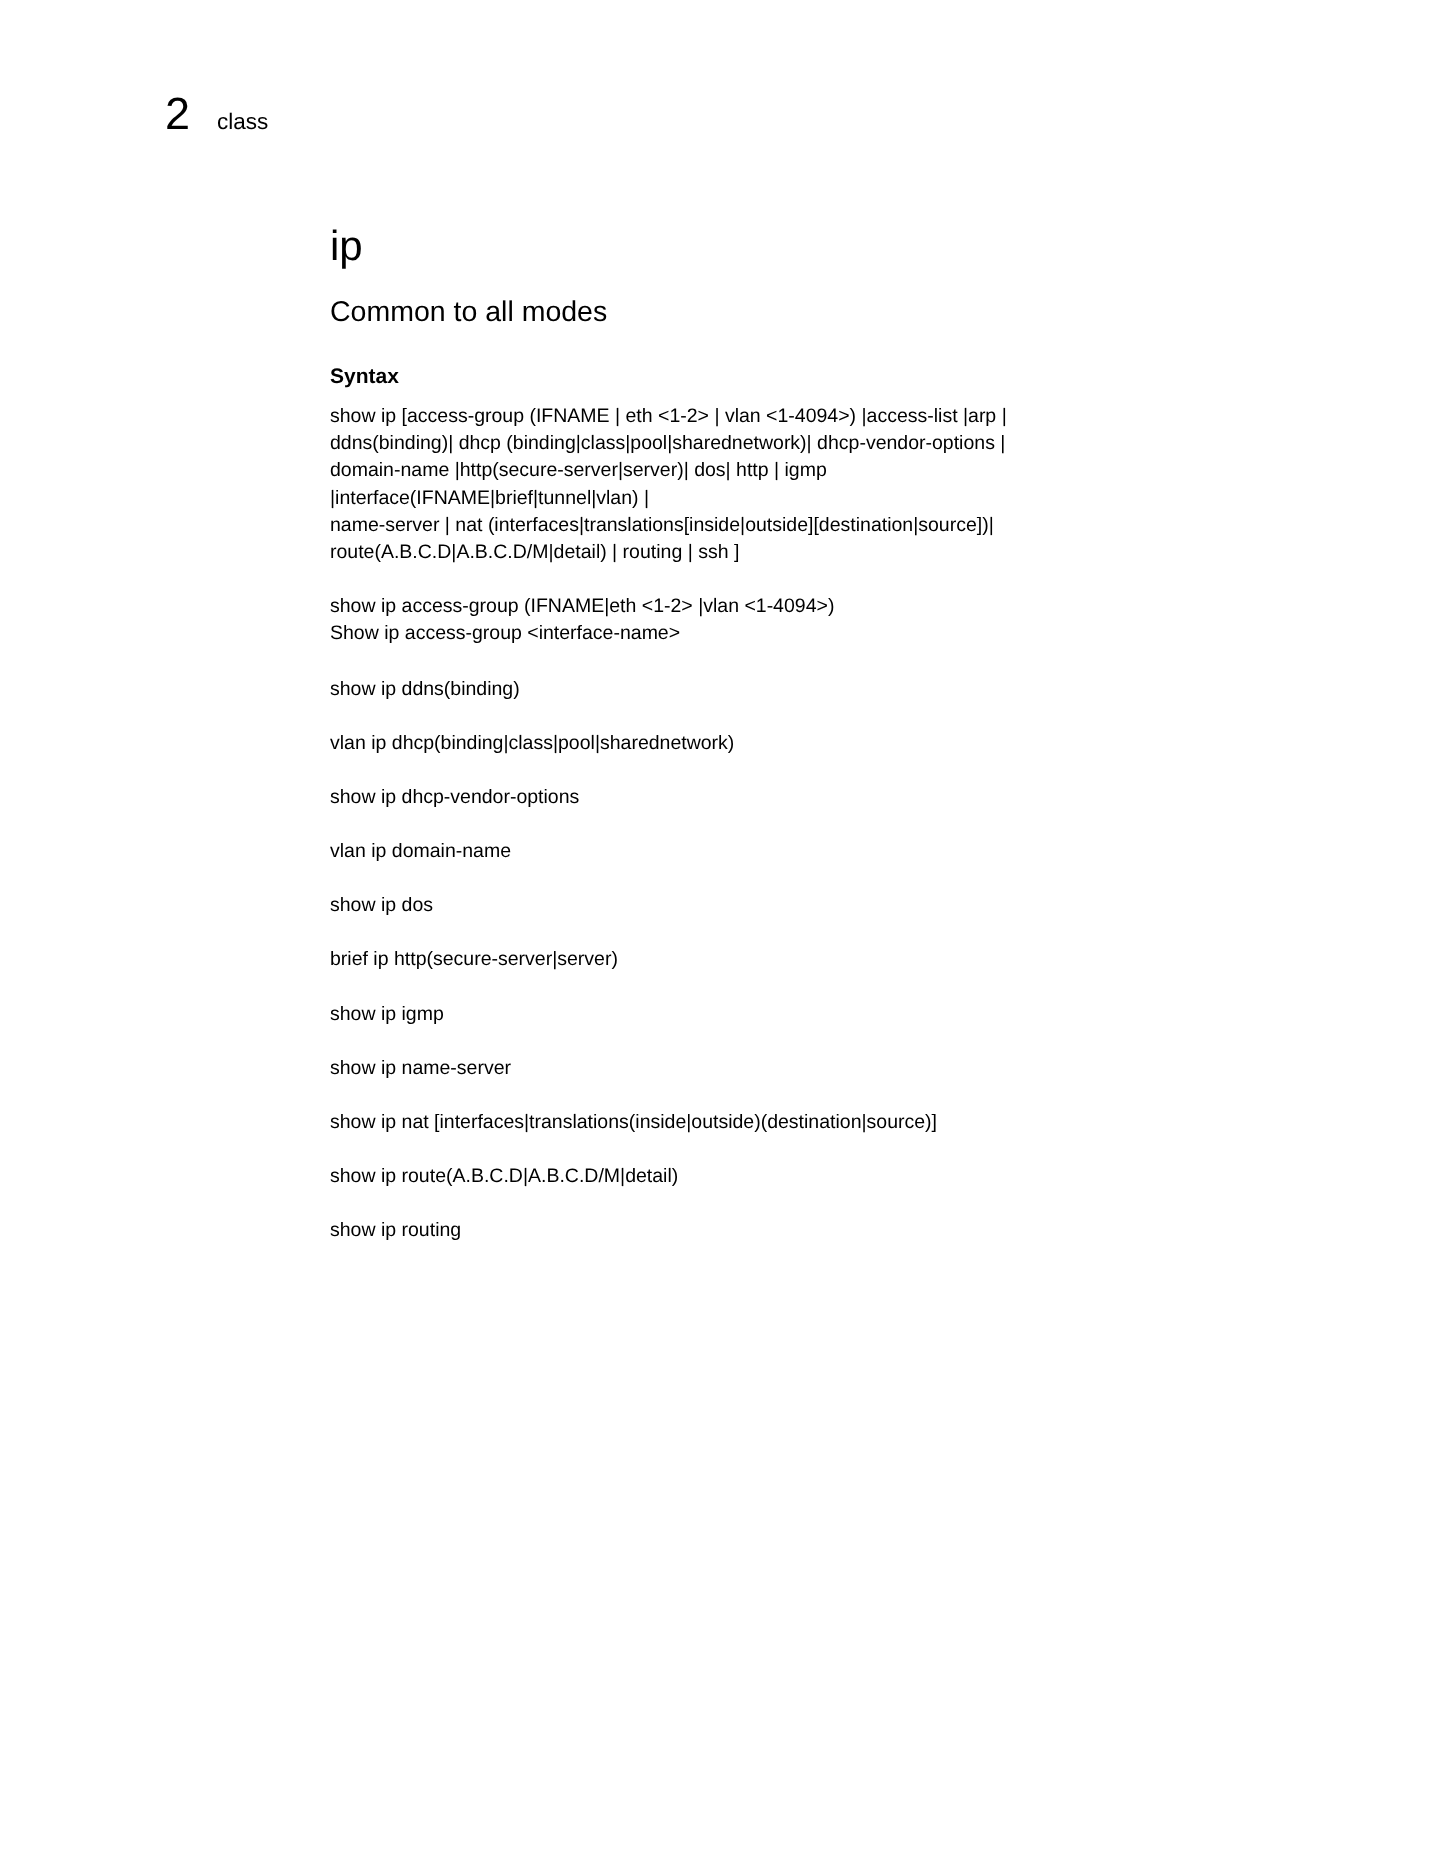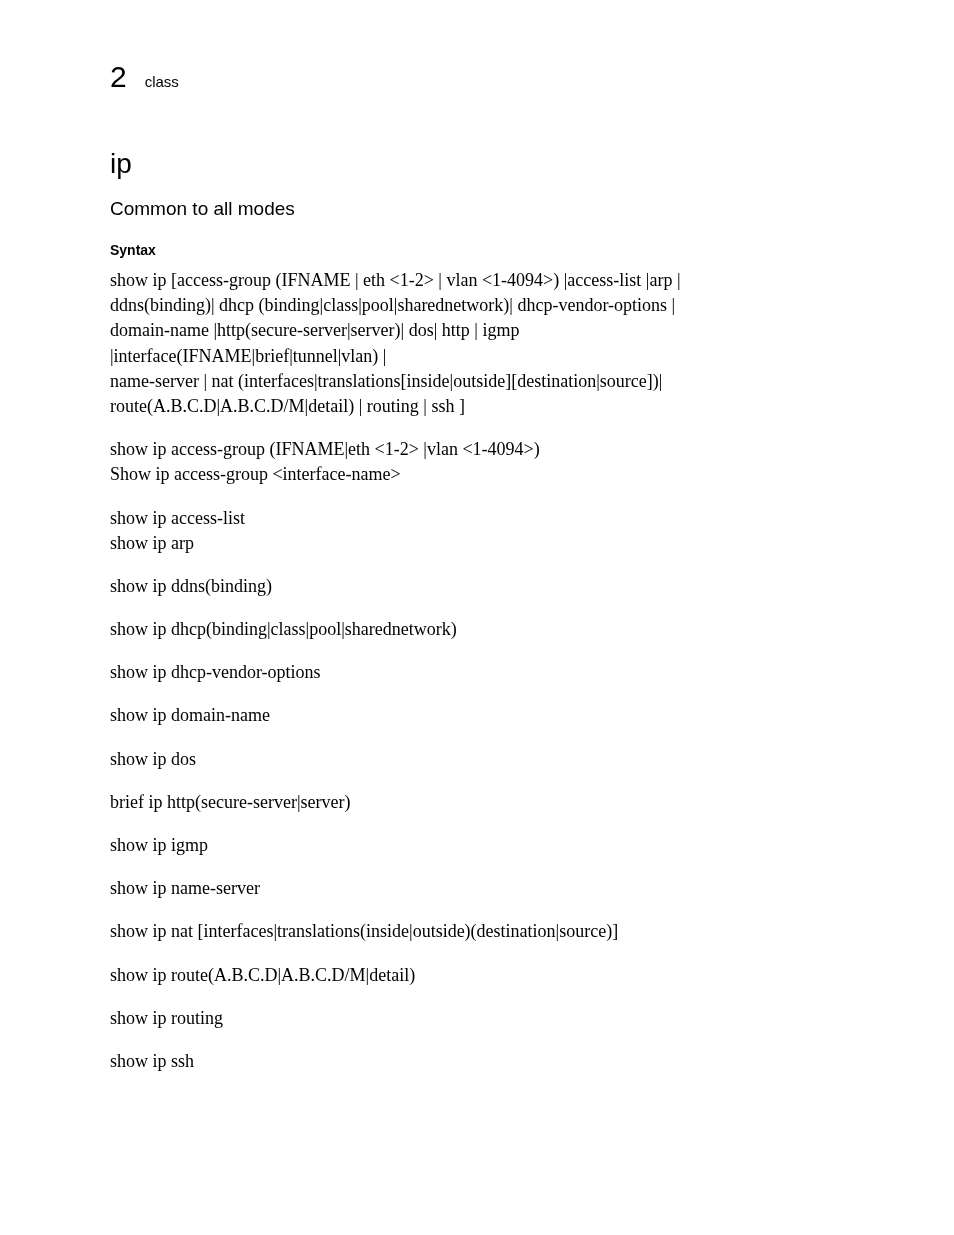--- a/index.html
+++ b/index.html
@@ -23,39 +23,40 @@
 margin-bottom: 54px;
 }
 .header-num {
 font-size: 30px;
 font-weight: 400;
 }
 .header-word {
 font-size: 15px;
 }
 .content {
+margin-left: 110px;
 max-width: 690px;
 }
 .title {
 font-size: 28px;
 font-weight: 400;
 margin: 0 0 18px 0;
 }
 .subtitle {
 font-size: 19px;
 margin: 0 0 22px 0;
 }
 .syntax-heading {
 font-size: 14px;
 font-weight: 700;
 margin: 0 0 10px 0;
 }
 .code {
-font-family: Liberation Serif, serif;
-font-size: 18px;
+font-family: Liberation Sans, sans-serif;
+font-size: 13px;
 line-height: 1.4;
 white-space: pre;
 }
 .code-block {
 margin-bottom: 18px;
 }
 </style>
 </head>
 <body>
 
@@ -71,28 +72,25 @@
     <p class="syntax-heading">Syntax</p>
 
     <div class="code code-block">show ip [access-group (IFNAME | eth &lt;1-2&gt; | vlan &lt;1-4094&gt;) |access-list |arp |
 ddns(binding)| dhcp (binding|class|pool|sharednetwork)| dhcp-vendor-options |
 domain-name |http(secure-server|server)| dos| http | igmp
 |interface(IFNAME|brief|tunnel|vlan) |
 name-server | nat (interfaces|translations[inside|outside][destination|source])|
 route(A.B.C.D|A.B.C.D/M|detail) | routing | ssh ]</div>
     <div class="code code-block">show ip access-group (IFNAME|eth &lt;1-2&gt; |vlan &lt;1-4094&gt;)
 Show ip access-group &lt;interface-name&gt;</div>
-    <div class="code code-block">show ip access-list
-show ip arp</div>
     <div class="code code-block">show ip ddns(binding)</div>
-    <div class="code code-block">show ip dhcp(binding|class|pool|sharednetwork)</div>
+    <div class="code code-block">vlan ip dhcp(binding|class|pool|sharednetwork)</div>
     <div class="code code-block">show ip dhcp-vendor-options</div>
-    <div class="code code-block">show ip domain-name</div>
+    <div class="code code-block">vlan ip domain-name</div>
     <div class="code code-block">show ip dos</div>
     <div class="code code-block">brief ip http(secure-server|server)</div>
     <div class="code code-block">show ip igmp</div>
     <div class="code code-block">show ip name-server</div>
     <div class="code code-block">show ip nat [interfaces|translations(inside|outside)(destination|source)]</div>
     <div class="code code-block">show ip route(A.B.C.D|A.B.C.D/M|detail)</div>
     <div class="code code-block">show ip routing</div>
-    <div class="code code-block">show ip ssh</div>
   </div>
 </div>
 
 </body></html>

